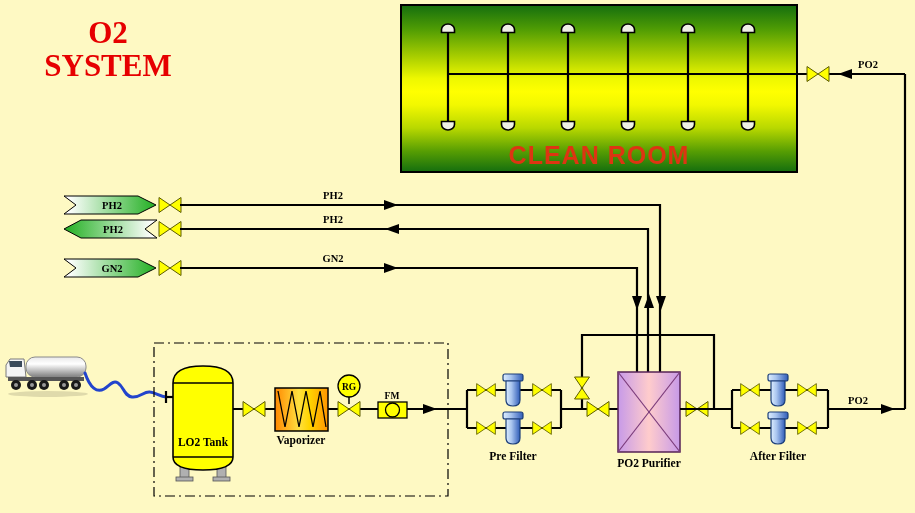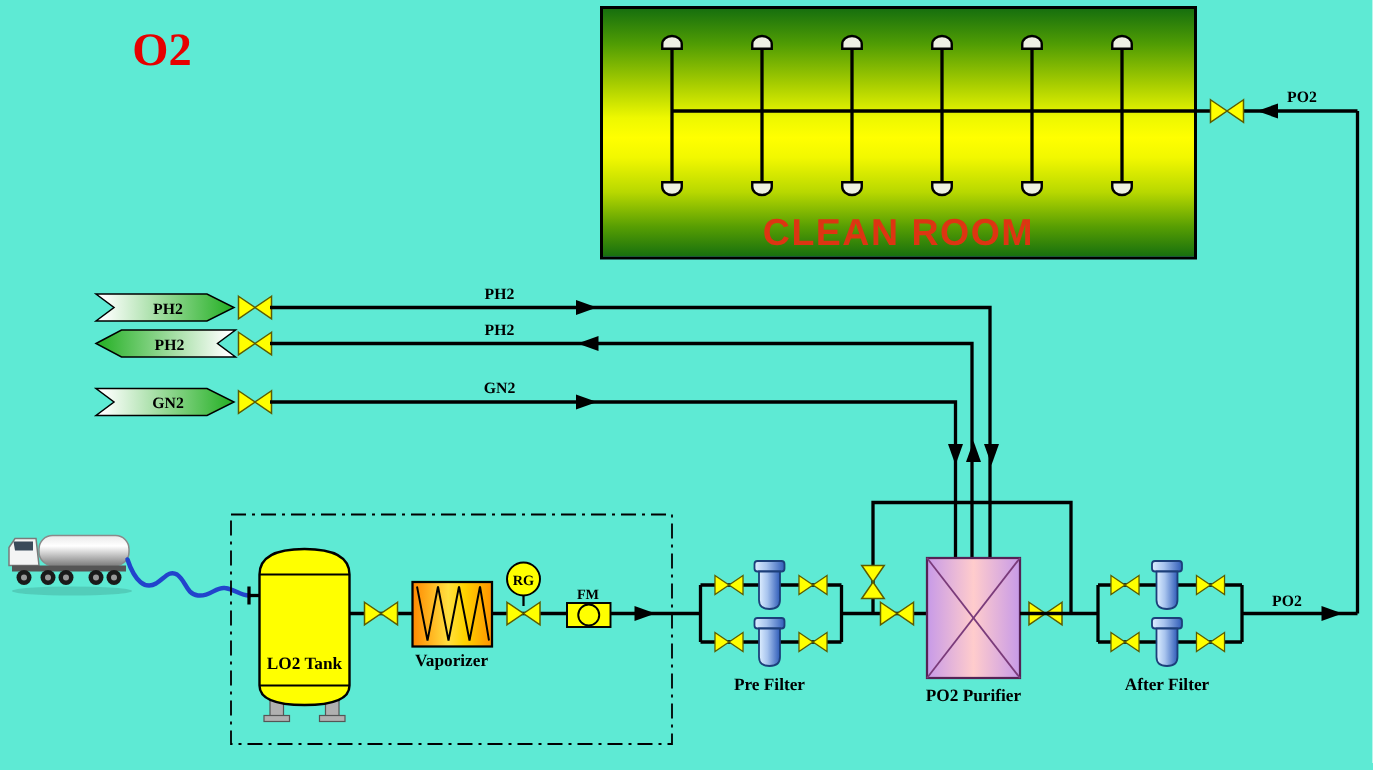--- a/index.html
+++ b/index.html
@@ -1,17 +1,17 @@
 <!DOCTYPE html>
 <html><head>
 <meta charset="utf-8">
 <style>
   html,body { margin:0; padding:0; background:#fff; }
   .canvas {
-    position:relative; width:915px; height:513px; background:#5eead4;
+    position:relative; width:915px; height:513px; background:#fef9c3;
     overflow:hidden; font-family:"Liberation Serif", serif;
   }
   .title {
     position:absolute; left:26px; top:16px; width:164px; text-align:center;
     color:#e60000; font-weight:bold; font-size:31px; line-height:1.08;
     font-family:"Liberation Serif", serif;
   }
   .cleanroom {
     position:absolute; left:400px; top:4px; width:394px; height:165px;
     border:2px solid #000;
@@ -29,20 +29,21 @@
   .sz11 { font-size:11.5px; }
   .sz9  { font-size:9.5px; }
 </style>
 </head>
 <body>
 
 <div class="canvas">
 
   <div class="title">
     <span>O2</span><br>
+    <span>SYSTEM</span>
   </div>
 
   <div class="cleanroom">
     <div class="cleanroom-label">CLEAN ROOM</div>
   </div>
 
   <svg class="overlay" width="915" height="513" viewBox="0 0 915 513">
     <defs>
       <linearGradient id="gradBannerR" x1="0" y1="0" x2="1" y2="0">
         <stop offset="0.05" stop-color="#ffffff"></stop>

